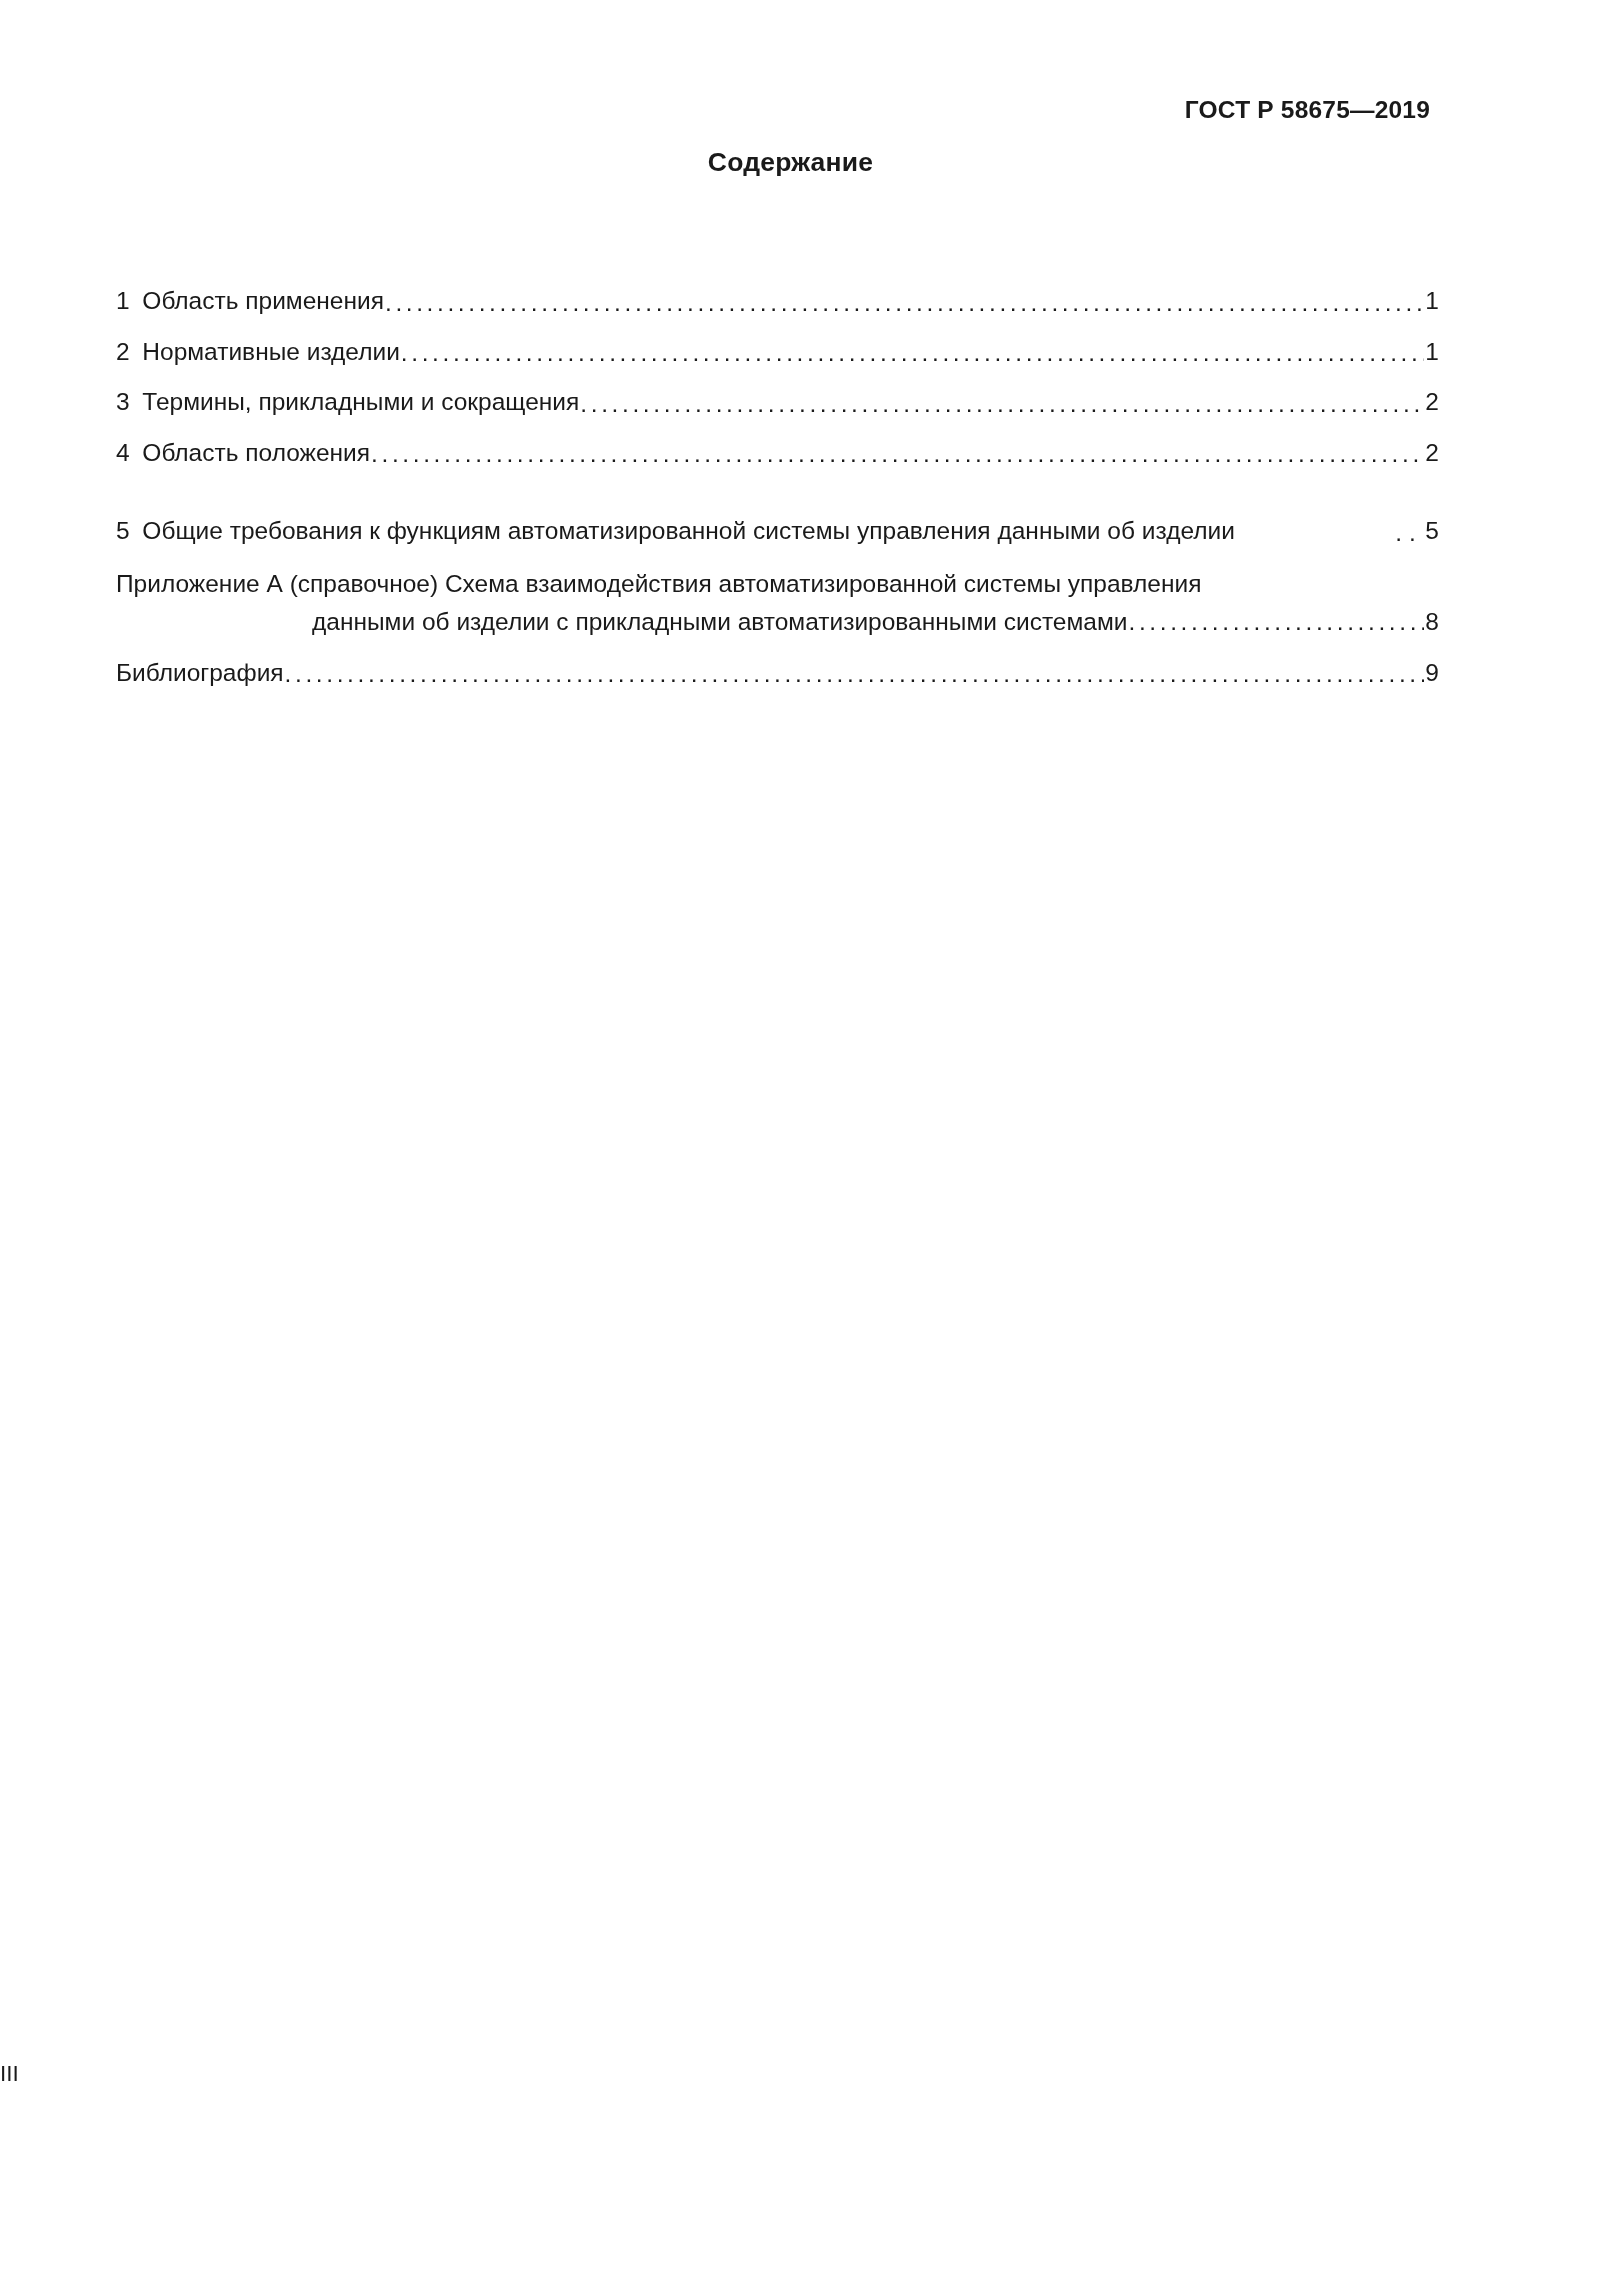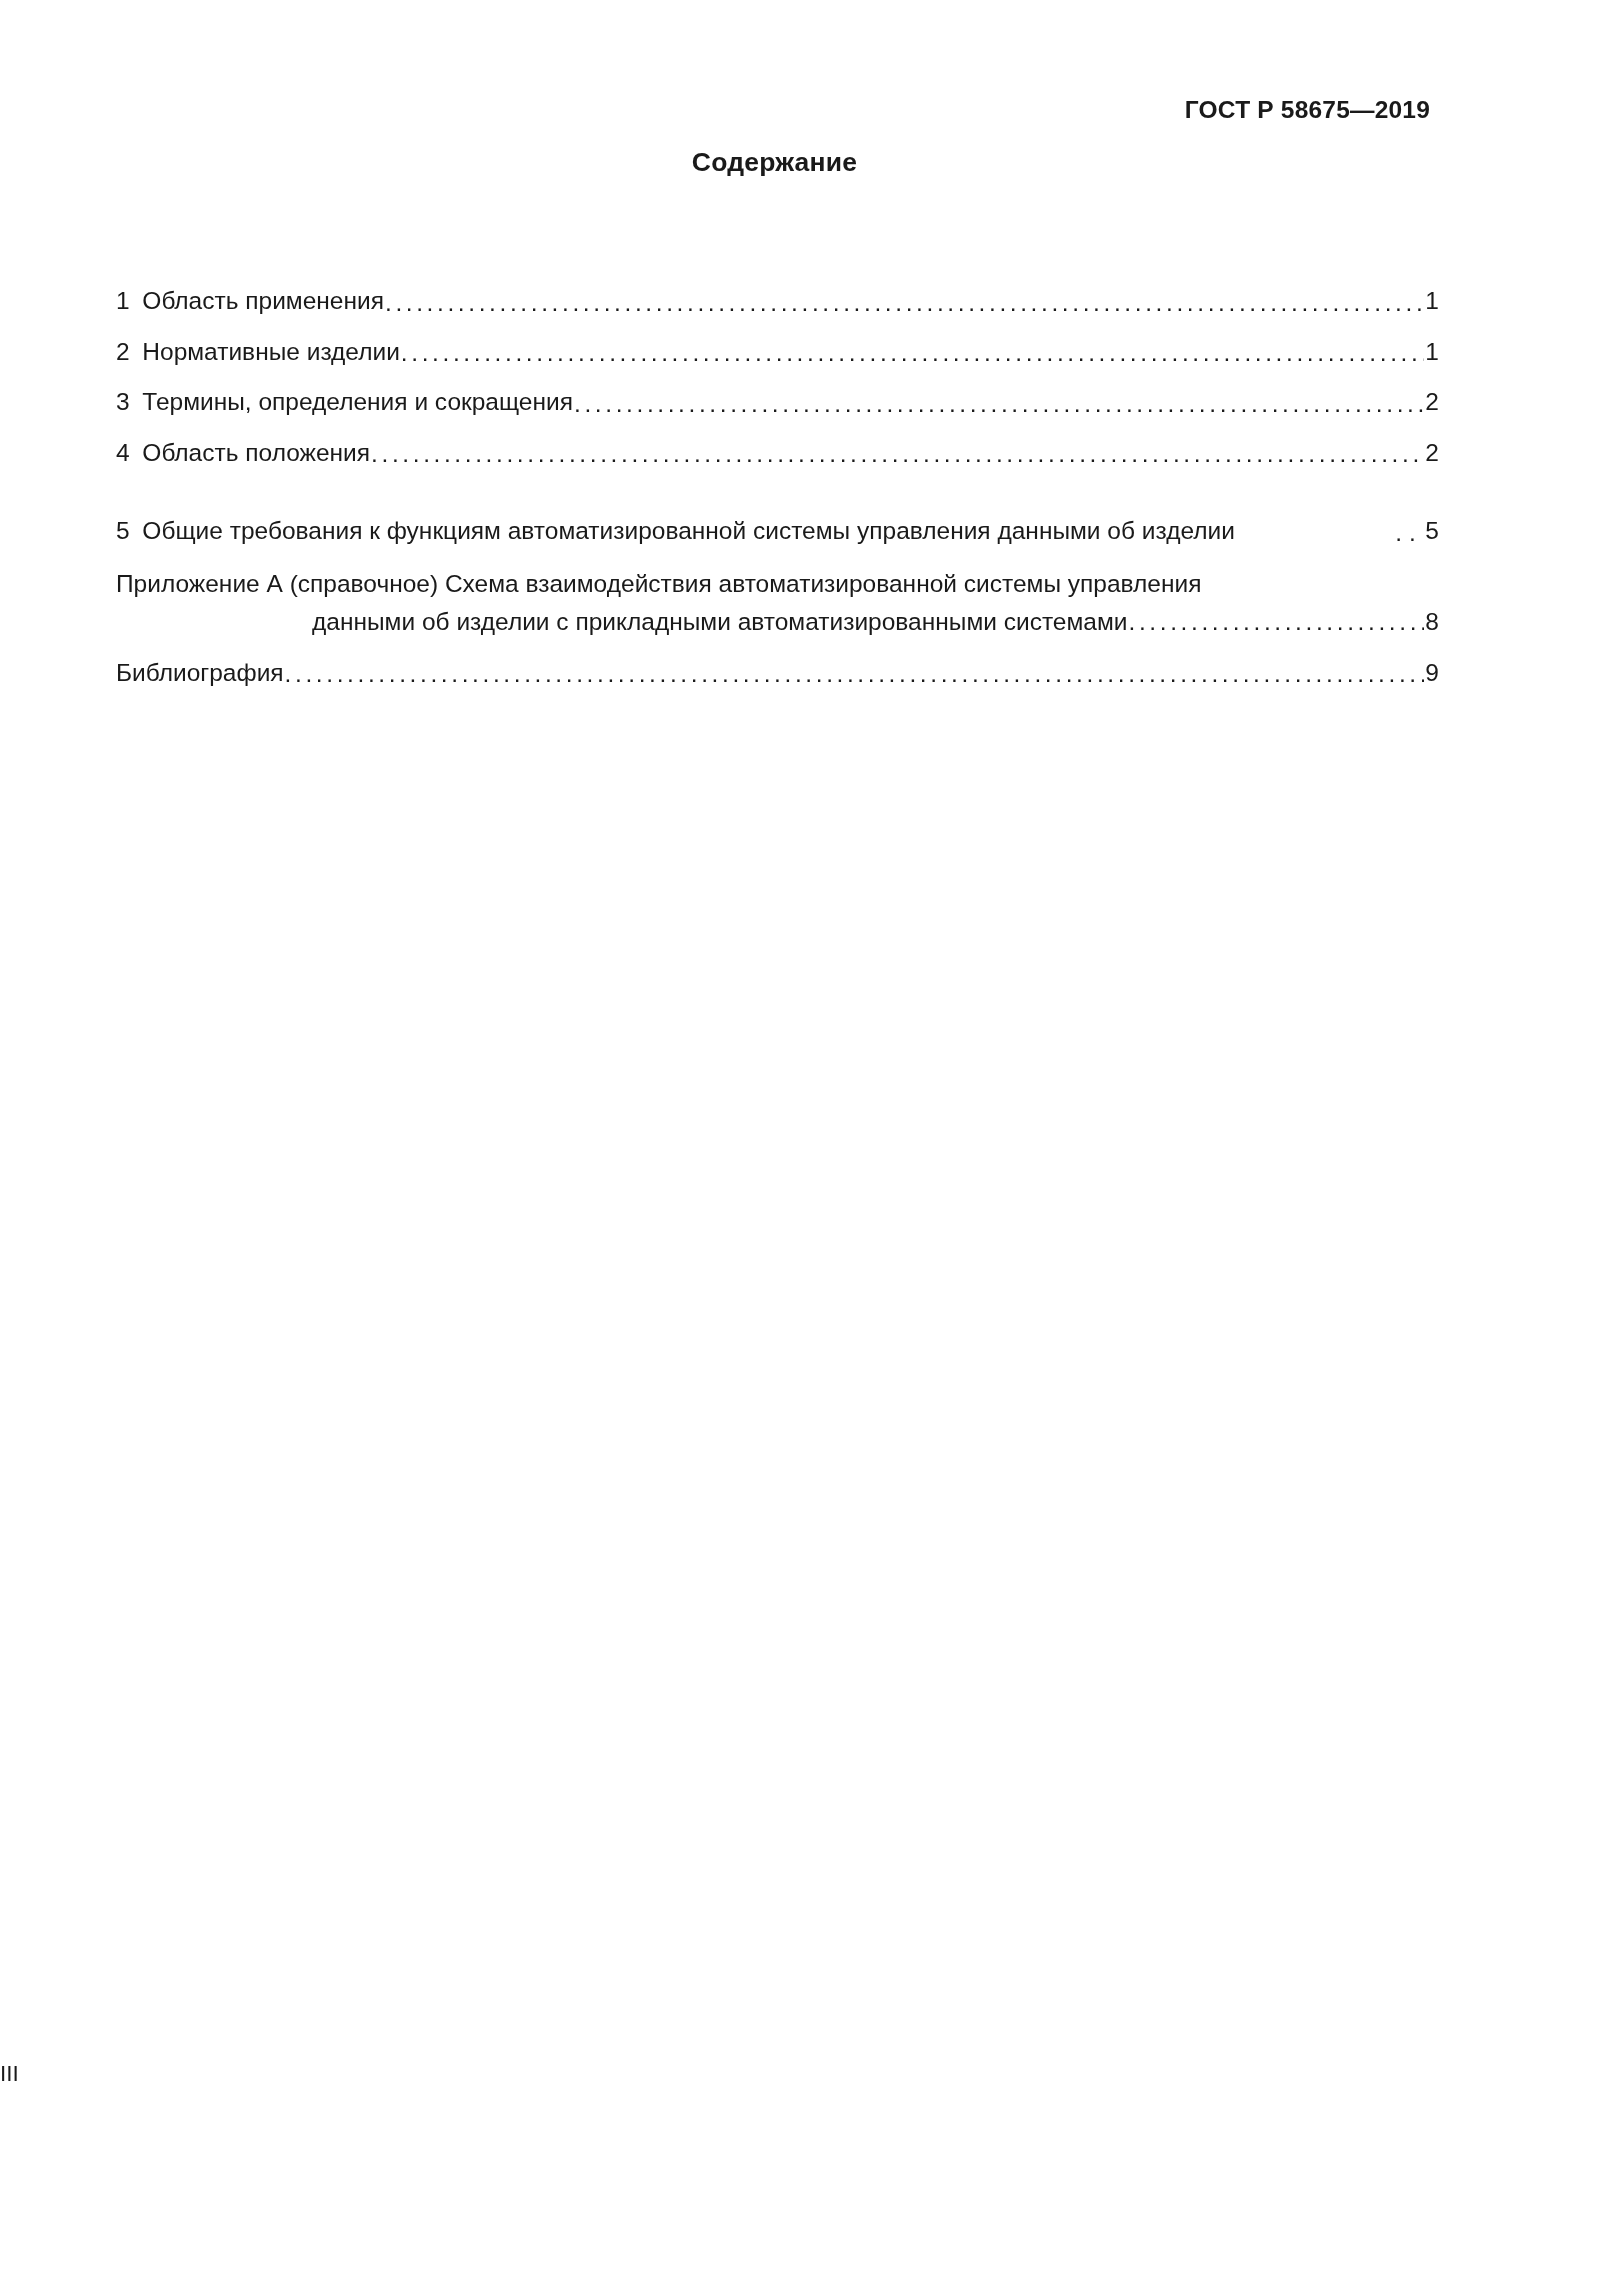--- a/index.html
+++ b/index.html
@@ -29,21 +29,21 @@
     text-align: right;
     font-size: 24.5px;
     font-weight: bold;
     letter-spacing: 0.2px;
     white-space: nowrap;
   }
 
   
   .contents-title {
     position: absolute;
-    left: 0;
+    left: 16px;
     top: 147px;
     width: 1549px;
     text-align: center;
     font-size: 26.5px;
     font-weight: bold;
     letter-spacing: 0.2px;
   }
 
   
   .toc {
@@ -169,21 +169,21 @@
         <span class="toc-num">2</span>
         <span class="toc-label">Нормативные изделии</span>
         <span class="toc-dots"></span>
         <span class="toc-page">1</span>
       </div>
     </div>
 
     <div class="toc-entry">
       <div class="toc-line">
         <span class="toc-num">3</span>
-        <span class="toc-label">Термины, определения и сокращения</span>
+        <span class="toc-label">Термины, прикладными и сокращения</span>
         <span class="toc-dots"></span>
         <span class="toc-page">2</span>
       </div>
     </div>
 
     <div class="toc-entry">
       <div class="toc-line">
         <span class="toc-num">4</span>
         <span class="toc-label">Область положения</span>
         <span class="toc-dots"></span>

